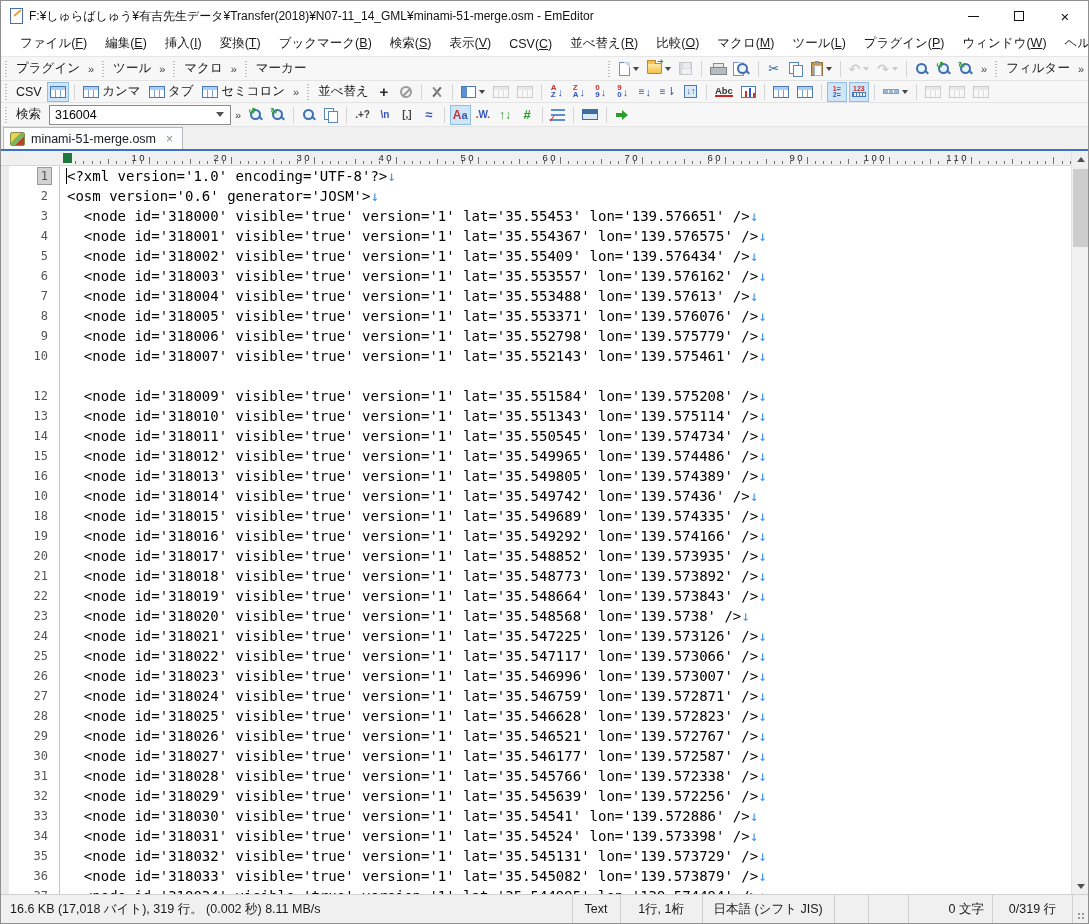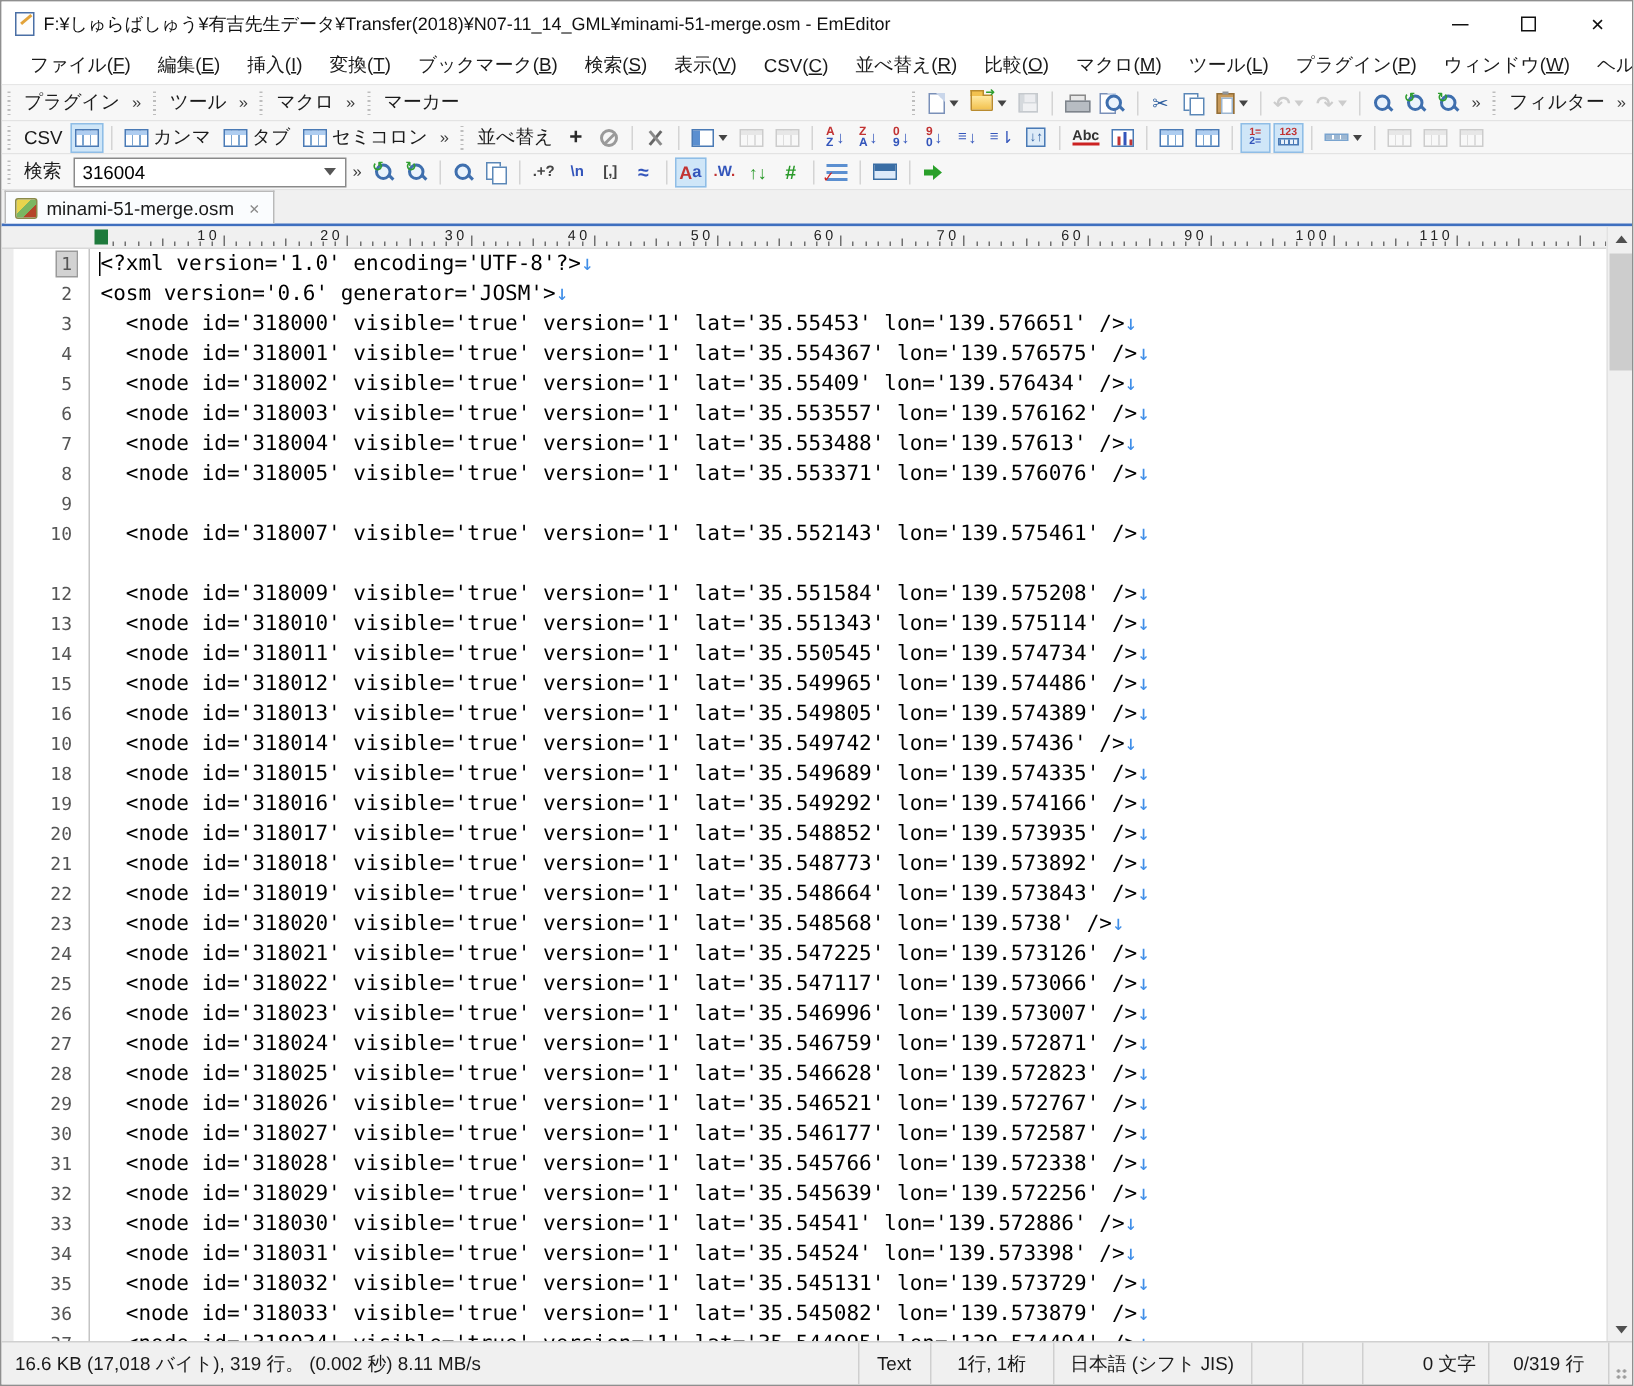--- a/index.html
+++ b/index.html
@@ -598,21 +598,21 @@
     <div class="gutter-line"></div>
     <div class="editor">
         <div class="ed-line" style="top: 0px;"><span class="ln cur"><b>1</b></span><span class="code">&lt;?xml version='1.0' encoding='UTF-8'?&gt;<span class="nlmark">↓</span></span><span class="caret"></span></div>
         <div class="ed-line" style="top: 20px;"><span class="ln"><b>2</b></span><span class="code">&lt;osm version='0.6' generator='JOSM'&gt;<span class="nlmark">↓</span></span></div>
         <div class="ed-line" style="top: 40px;"><span class="ln"><b>3</b></span><span class="code">  &lt;node id='318000' visible='true' version='1' lat='35.55453' lon='139.576651' /&gt;<span class="nlmark">↓</span></span></div>
         <div class="ed-line" style="top: 60px;"><span class="ln"><b>4</b></span><span class="code">  &lt;node id='318001' visible='true' version='1' lat='35.554367' lon='139.576575' /&gt;<span class="nlmark">↓</span></span></div>
         <div class="ed-line" style="top: 80px;"><span class="ln"><b>5</b></span><span class="code">  &lt;node id='318002' visible='true' version='1' lat='35.55409' lon='139.576434' /&gt;<span class="nlmark">↓</span></span></div>
         <div class="ed-line" style="top: 100px;"><span class="ln"><b>6</b></span><span class="code">  &lt;node id='318003' visible='true' version='1' lat='35.553557' lon='139.576162' /&gt;<span class="nlmark">↓</span></span></div>
         <div class="ed-line" style="top: 120px;"><span class="ln"><b>7</b></span><span class="code">  &lt;node id='318004' visible='true' version='1' lat='35.553488' lon='139.57613' /&gt;<span class="nlmark">↓</span></span></div>
         <div class="ed-line" style="top: 140px;"><span class="ln"><b>8</b></span><span class="code">  &lt;node id='318005' visible='true' version='1' lat='35.553371' lon='139.576076' /&gt;<span class="nlmark">↓</span></span></div>
-        <div class="ed-line" style="top: 160px;"><span class="ln"><b>9</b></span></div>
+        <div class="ed-line" style="top: 160px;"><span class="ln"><b>9</b></span><span class="code">  &lt;node id='318006' visible='true' version='1' lat='35.552798' lon='139.575779' /&gt;<span class="nlmark">↓</span></span></div>
         <div class="ed-line" style="top: 180px;"><span class="ln"><b>10</b></span><span class="code">  &lt;node id='318007' visible='true' version='1' lat='35.552143' lon='139.575461' /&gt;<span class="nlmark">↓</span></span></div>
         <div class="ed-line" style="top: 220px;"><span class="ln"><b>12</b></span><span class="code">  &lt;node id='318009' visible='true' version='1' lat='35.551584' lon='139.575208' /&gt;<span class="nlmark">↓</span></span></div>
         <div class="ed-line" style="top: 240px;"><span class="ln"><b>13</b></span><span class="code">  &lt;node id='318010' visible='true' version='1' lat='35.551343' lon='139.575114' /&gt;<span class="nlmark">↓</span></span></div>
         <div class="ed-line" style="top: 260px;"><span class="ln"><b>14</b></span><span class="code">  &lt;node id='318011' visible='true' version='1' lat='35.550545' lon='139.574734' /&gt;<span class="nlmark">↓</span></span></div>
         <div class="ed-line" style="top: 280px;"><span class="ln"><b>15</b></span><span class="code">  &lt;node id='318012' visible='true' version='1' lat='35.549965' lon='139.574486' /&gt;<span class="nlmark">↓</span></span></div>
         <div class="ed-line" style="top: 300px;"><span class="ln"><b>16</b></span><span class="code">  &lt;node id='318013' visible='true' version='1' lat='35.549805' lon='139.574389' /&gt;<span class="nlmark">↓</span></span></div>
         <div class="ed-line" style="top: 320px;"><span class="ln"><b>10</b></span><span class="code">  &lt;node id='318014' visible='true' version='1' lat='35.549742' lon='139.57436' /&gt;<span class="nlmark">↓</span></span></div>
         <div class="ed-line" style="top: 340px;"><span class="ln"><b>18</b></span><span class="code">  &lt;node id='318015' visible='true' version='1' lat='35.549689' lon='139.574335' /&gt;<span class="nlmark">↓</span></span></div>
         <div class="ed-line" style="top: 360px;"><span class="ln"><b>19</b></span><span class="code">  &lt;node id='318016' visible='true' version='1' lat='35.549292' lon='139.574166' /&gt;<span class="nlmark">↓</span></span></div>
         <div class="ed-line" style="top: 380px;"><span class="ln"><b>20</b></span><span class="code">  &lt;node id='318017' visible='true' version='1' lat='35.548852' lon='139.573935' /&gt;<span class="nlmark">↓</span></span></div>

